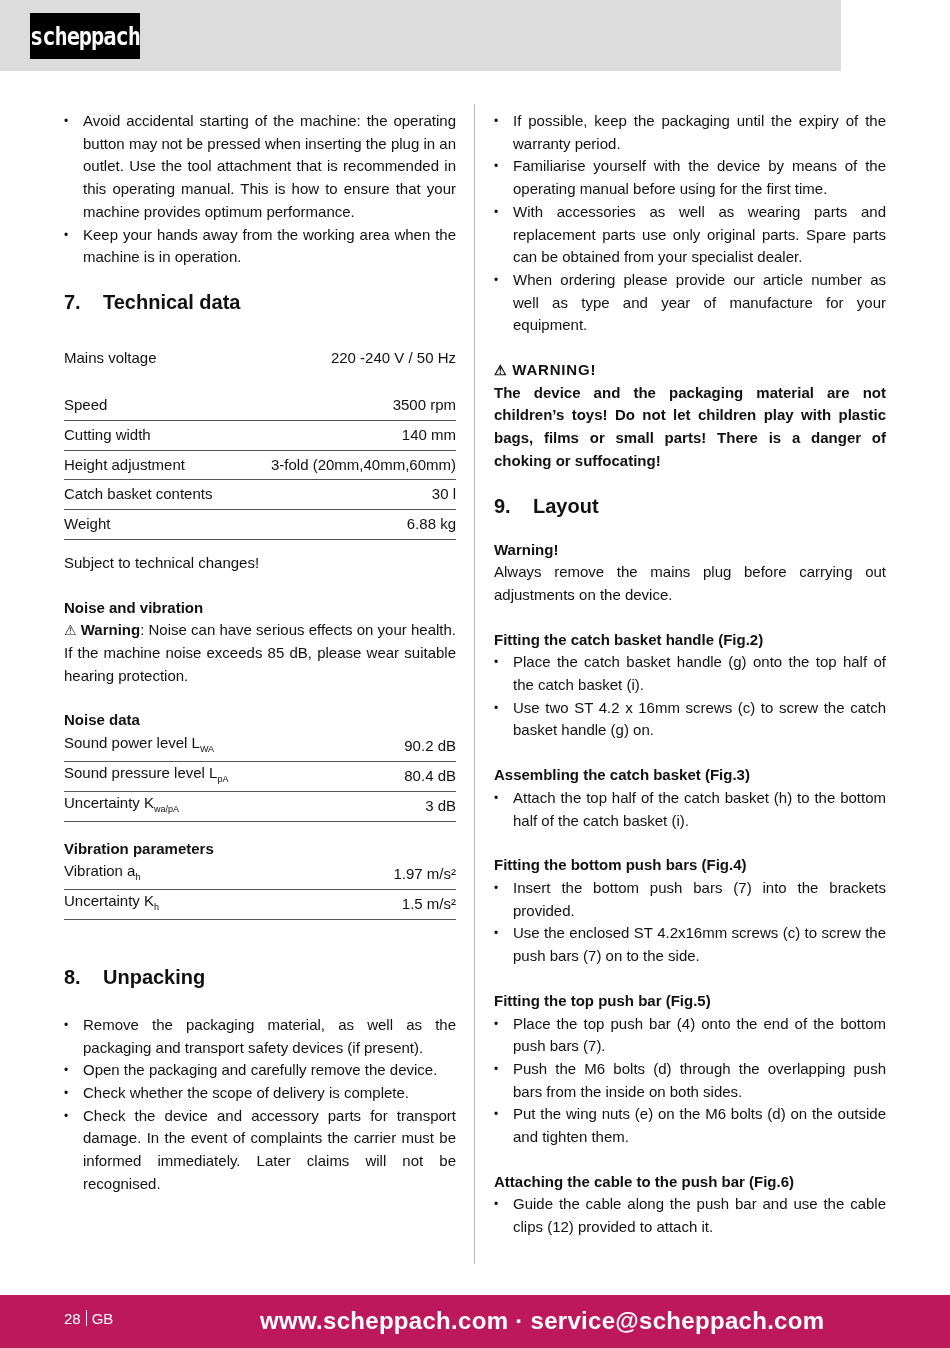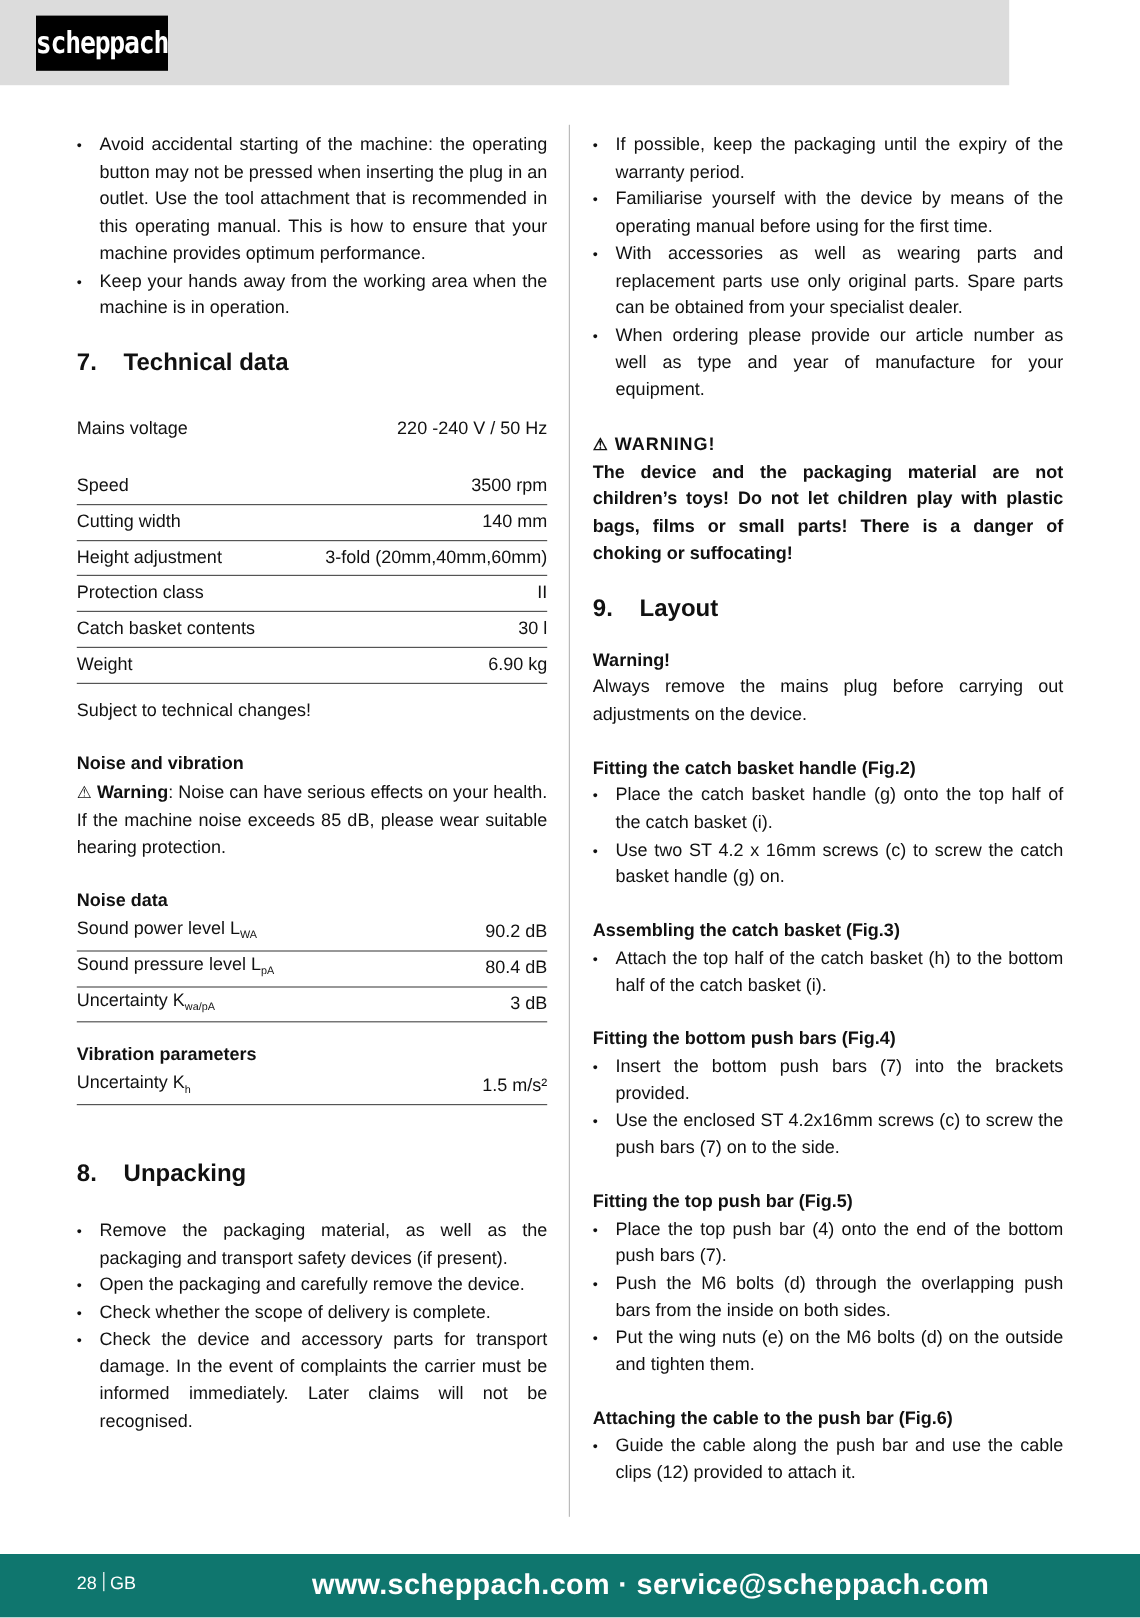--- a/index.html
+++ b/index.html
@@ -25,21 +25,21 @@
 
   .tbl { width: 392px; }
   .row { display: flex; justify-content: space-between; height: 29.8px; align-items: center; border-bottom: 1.5px solid #555; }
   .row.first-mains { border-bottom: none; height: 30px; }
   .row.topline { border-top: 1.5px solid #555; }
   sub { font-size: 9px; vertical-align: -4px; }
 
   .bold { font-weight: bold; }
   .justify { text-align: justify; }
 
-  .footer { position: absolute; left: 0; top: 1295px; width: 950px; height: 53px; background: #0f766e; color: #fff; }
+  .footer { position: absolute; left: 0; top: 1295px; width: 950px; height: 53px; background: #be185d; color: #fff; }
   .footer .page { position: absolute; left: 64px; top: 15px; font-size: 15px; }
   .footer .sep { display: inline-block; width: 1px; height: 16px; background: #fff; margin: 0 5px; vertical-align: -2px; }
   .footer .contact { position: absolute; left: 260px; top: 12px; font-size: 24px; font-weight: bold; letter-spacing: 0.3px; }
 
   .warn-icon { font-size: 14px; }
 </style>
 </head>
 <body>
 
 <div class="header">
@@ -71,30 +71,26 @@
     </div>
     <div class="row">
       <span>Cutting width</span>
       <span>140 mm</span>
     </div>
     <div class="row">
       <span>Height adjustment</span>
       <span>3-fold (20mm,40mm,60mm)</span>
     </div>
     <div class="row">
-      <span>Protection class</span>
-      <span>II</span>
-    </div>
-    <div class="row">
       <span>Catch basket contents</span>
       <span>30 l</span>
     </div>
     <div class="row">
       <span>Weight</span>
-      <span>6.90 kg</span>
+      <span>6.88 kg</span>
     </div>
   </div>
 
   <p style="margin-top:12px;">Subject to technical changes!</p>
 
   <p class="bold" style="margin-top:22px;">Noise and vibration</p>
   <p class="justify">
     <span class="warn-icon">⚠</span>
     <span class="bold">Warning</span><span>: Noise can have serious effects on your health. If the machine noise exceeds 85 dB, please wear suitable hearing protection.</span>
   </p>
@@ -110,20 +106,24 @@
       <span>80.4 dB</span>
     </div>
     <div class="row">
       <span><span>Uncertainty K</span><sub>wa/pA</sub></span>
       <span>3 dB</span>
     </div>
   </div>
 
   <p class="bold" style="margin-top:16px;">Vibration parameters</p>
   <div class="tbl">
+    <div class="row">
+      <span><span>Vibration a</span><sub>h</sub></span>
+      <span>1.97 m/s²</span>
+    </div>
     <div class="row">
       <span><span>Uncertainty K</span><sub>h</sub></span>
       <span>1.5 m/s²</span>
     </div>
   </div>
 
   <h2 style="margin-top:44px;">
     <span class="num">8.</span>
     <span>Unpacking</span>
   </h2>

